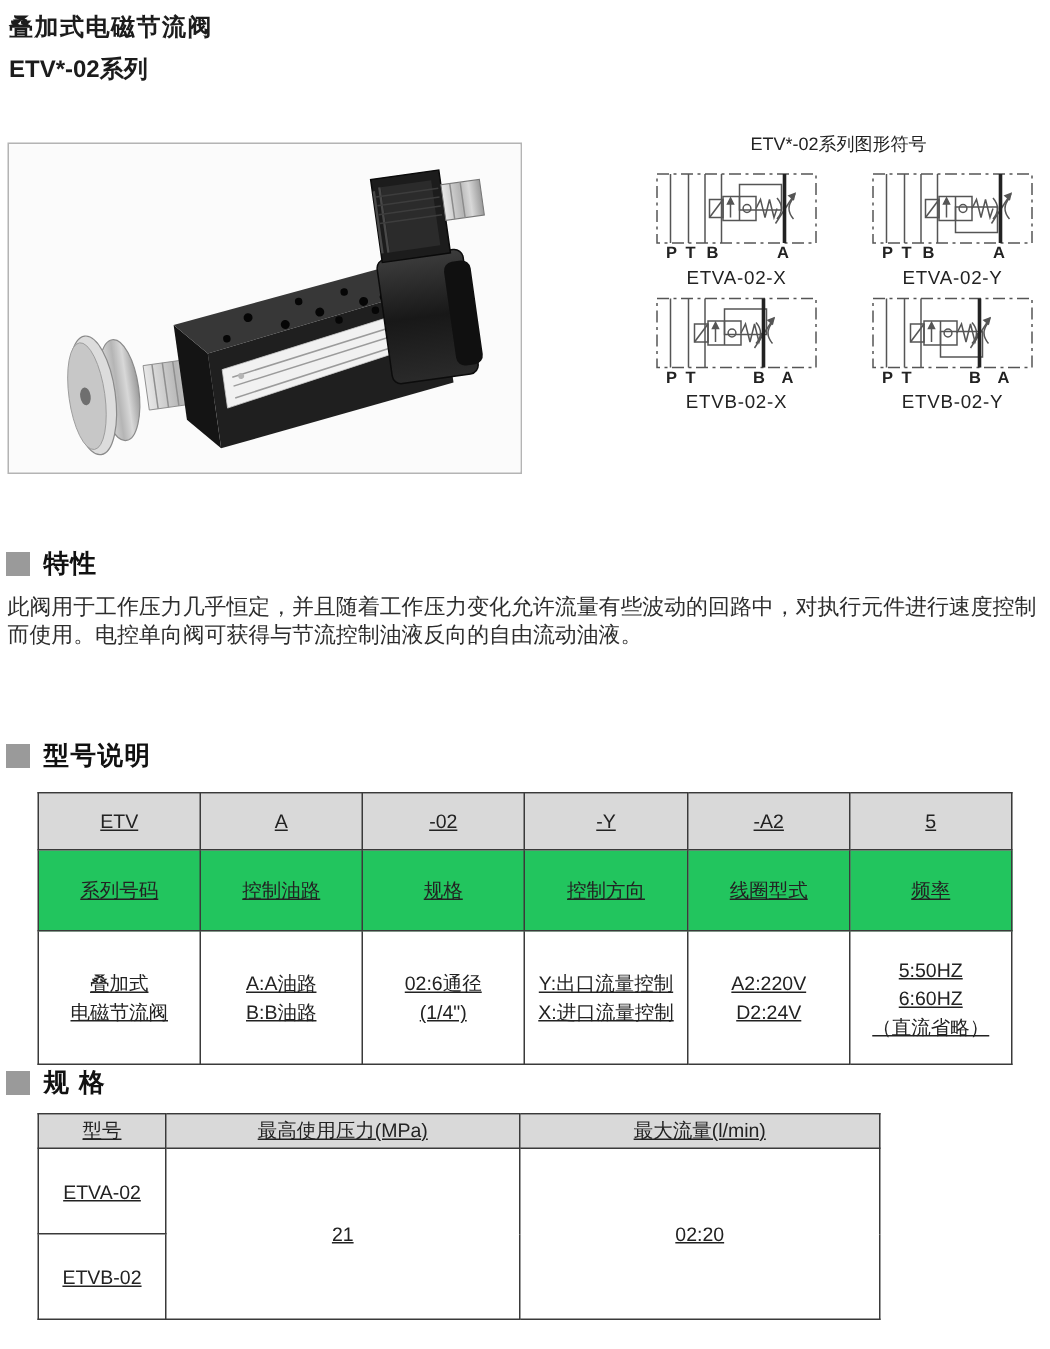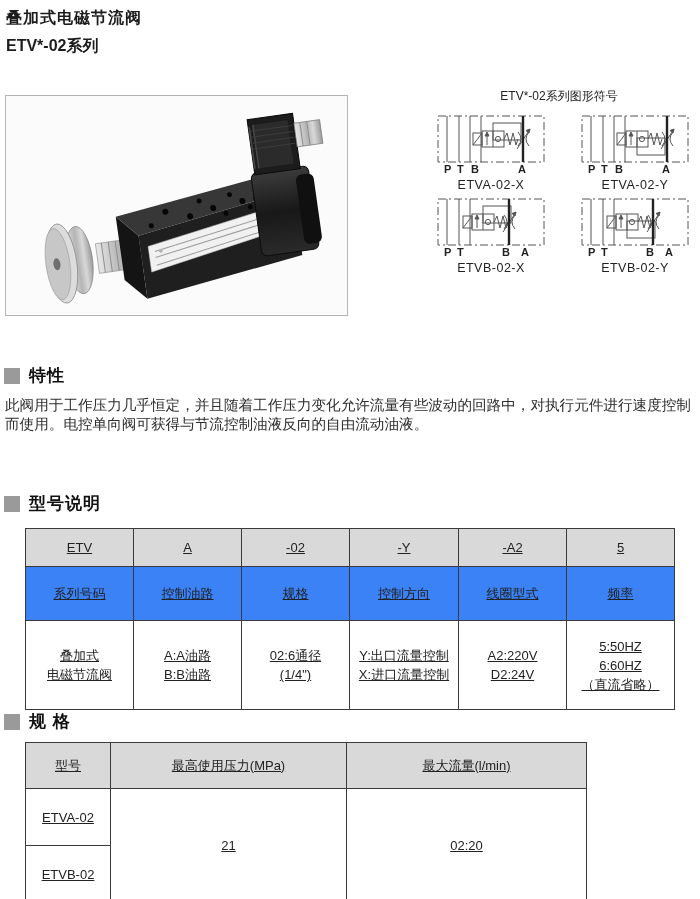--- a/index.html
+++ b/index.html
@@ -46,26 +46,26 @@
   .features-body {
     position:absolute; left:5px; top:396px; width:692px;
     font-size:14.6px; line-height:25px; color:#2d2d2d;
   }
 
   
   table { border-collapse:collapse; table-layout:fixed;text-decoration:underline; }
   td, th { border:1px solid #3a3a3a; text-align:center; vertical-align:middle; font-weight:normal; }
   .model-table { position:absolute; left:25px; top:528px; width:649px; font-size:13px; color:#222; }
   .model-table .row-code   td { height:38px; background:#d9d9d9; }
-  .model-table .row-label  td { height:54px; background:#3b82f6;margin-top:44px; }
+  .model-table .row-label  td { height:54px; background:#22c55e;margin-top:44px; }
   .model-table .row-value  td { height:89px; background:#ffffff; }
   .multiline { white-space:pre-line; line-height:19px; }
 
   .spec-table { position:absolute; left:25px; top:742px; width:561px; font-size:13px; color:#222; }
-  .spec-table .row-head td { height:46px; background:#d9d9d9; }
+  .spec-table .row-head td { height:23px; background:#d9d9d9; }
   .spec-table .row-body td { height:57px; background:#ffffff; }
 </style>
 </head>
 <body>
 
 <div class="page">
 
   <div class="title-cn">叠加式电磁节流阀</div>
   <div class="title-series">ETV*-02系列</div>
 

